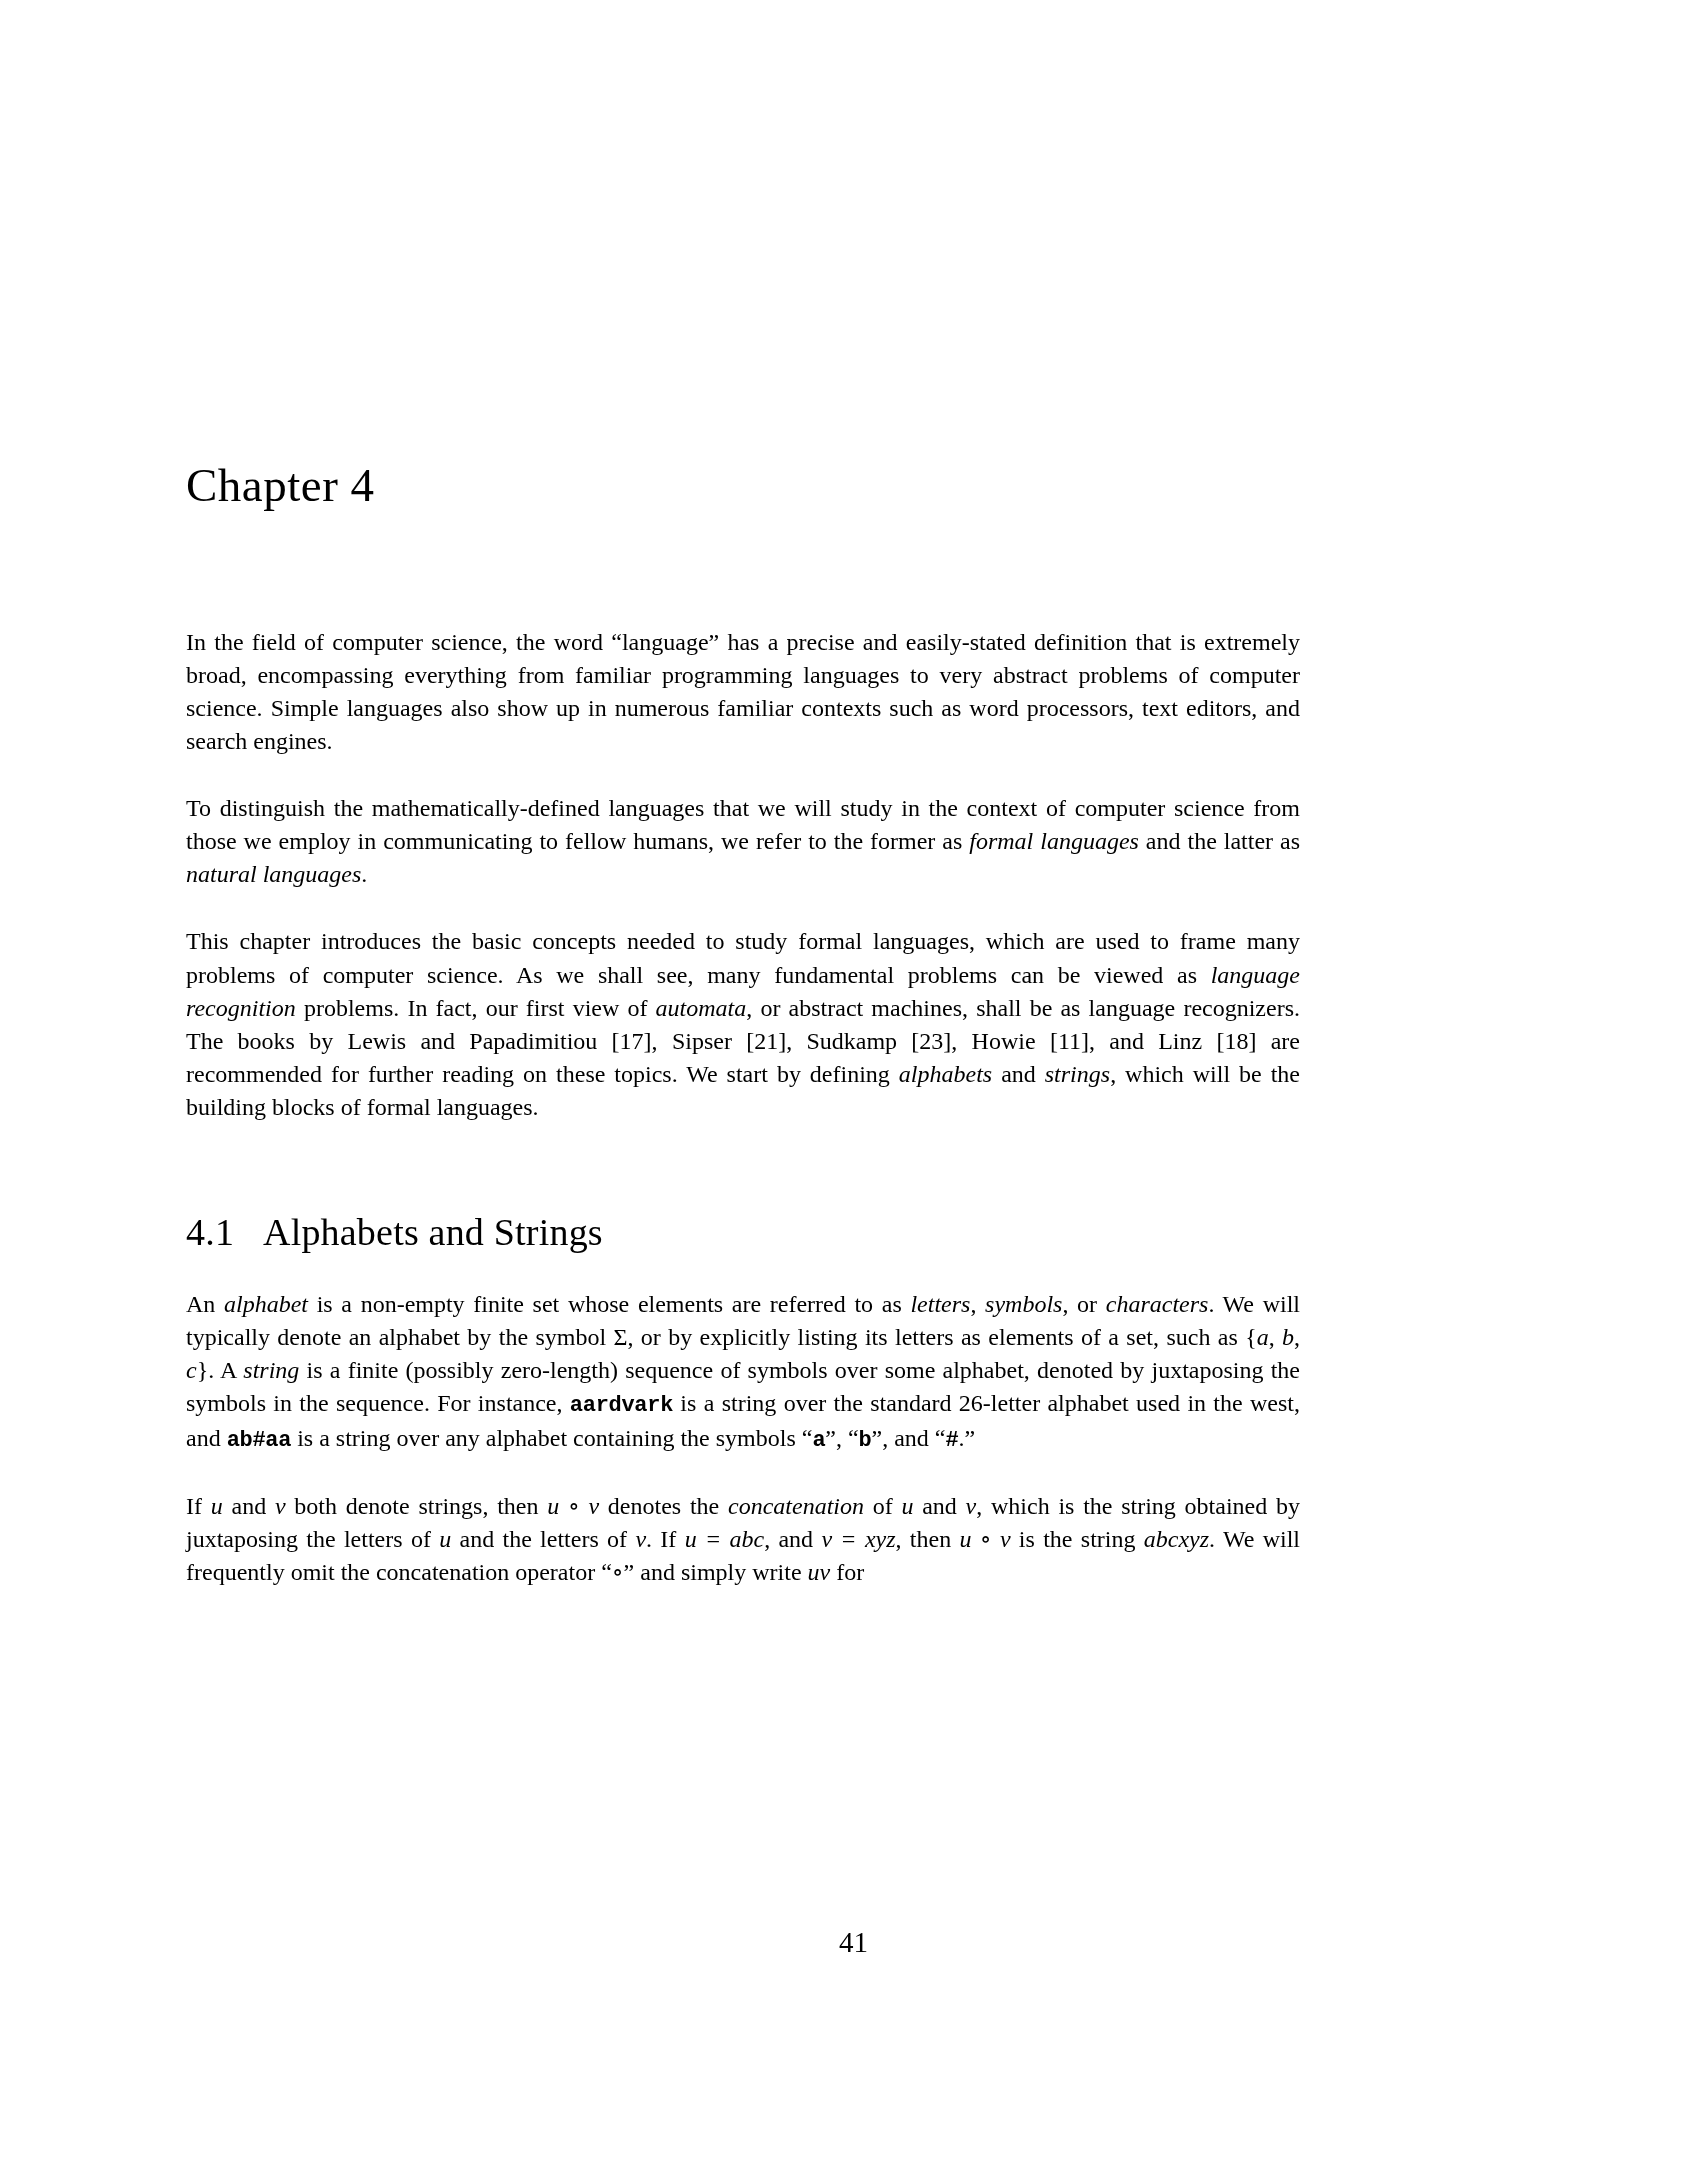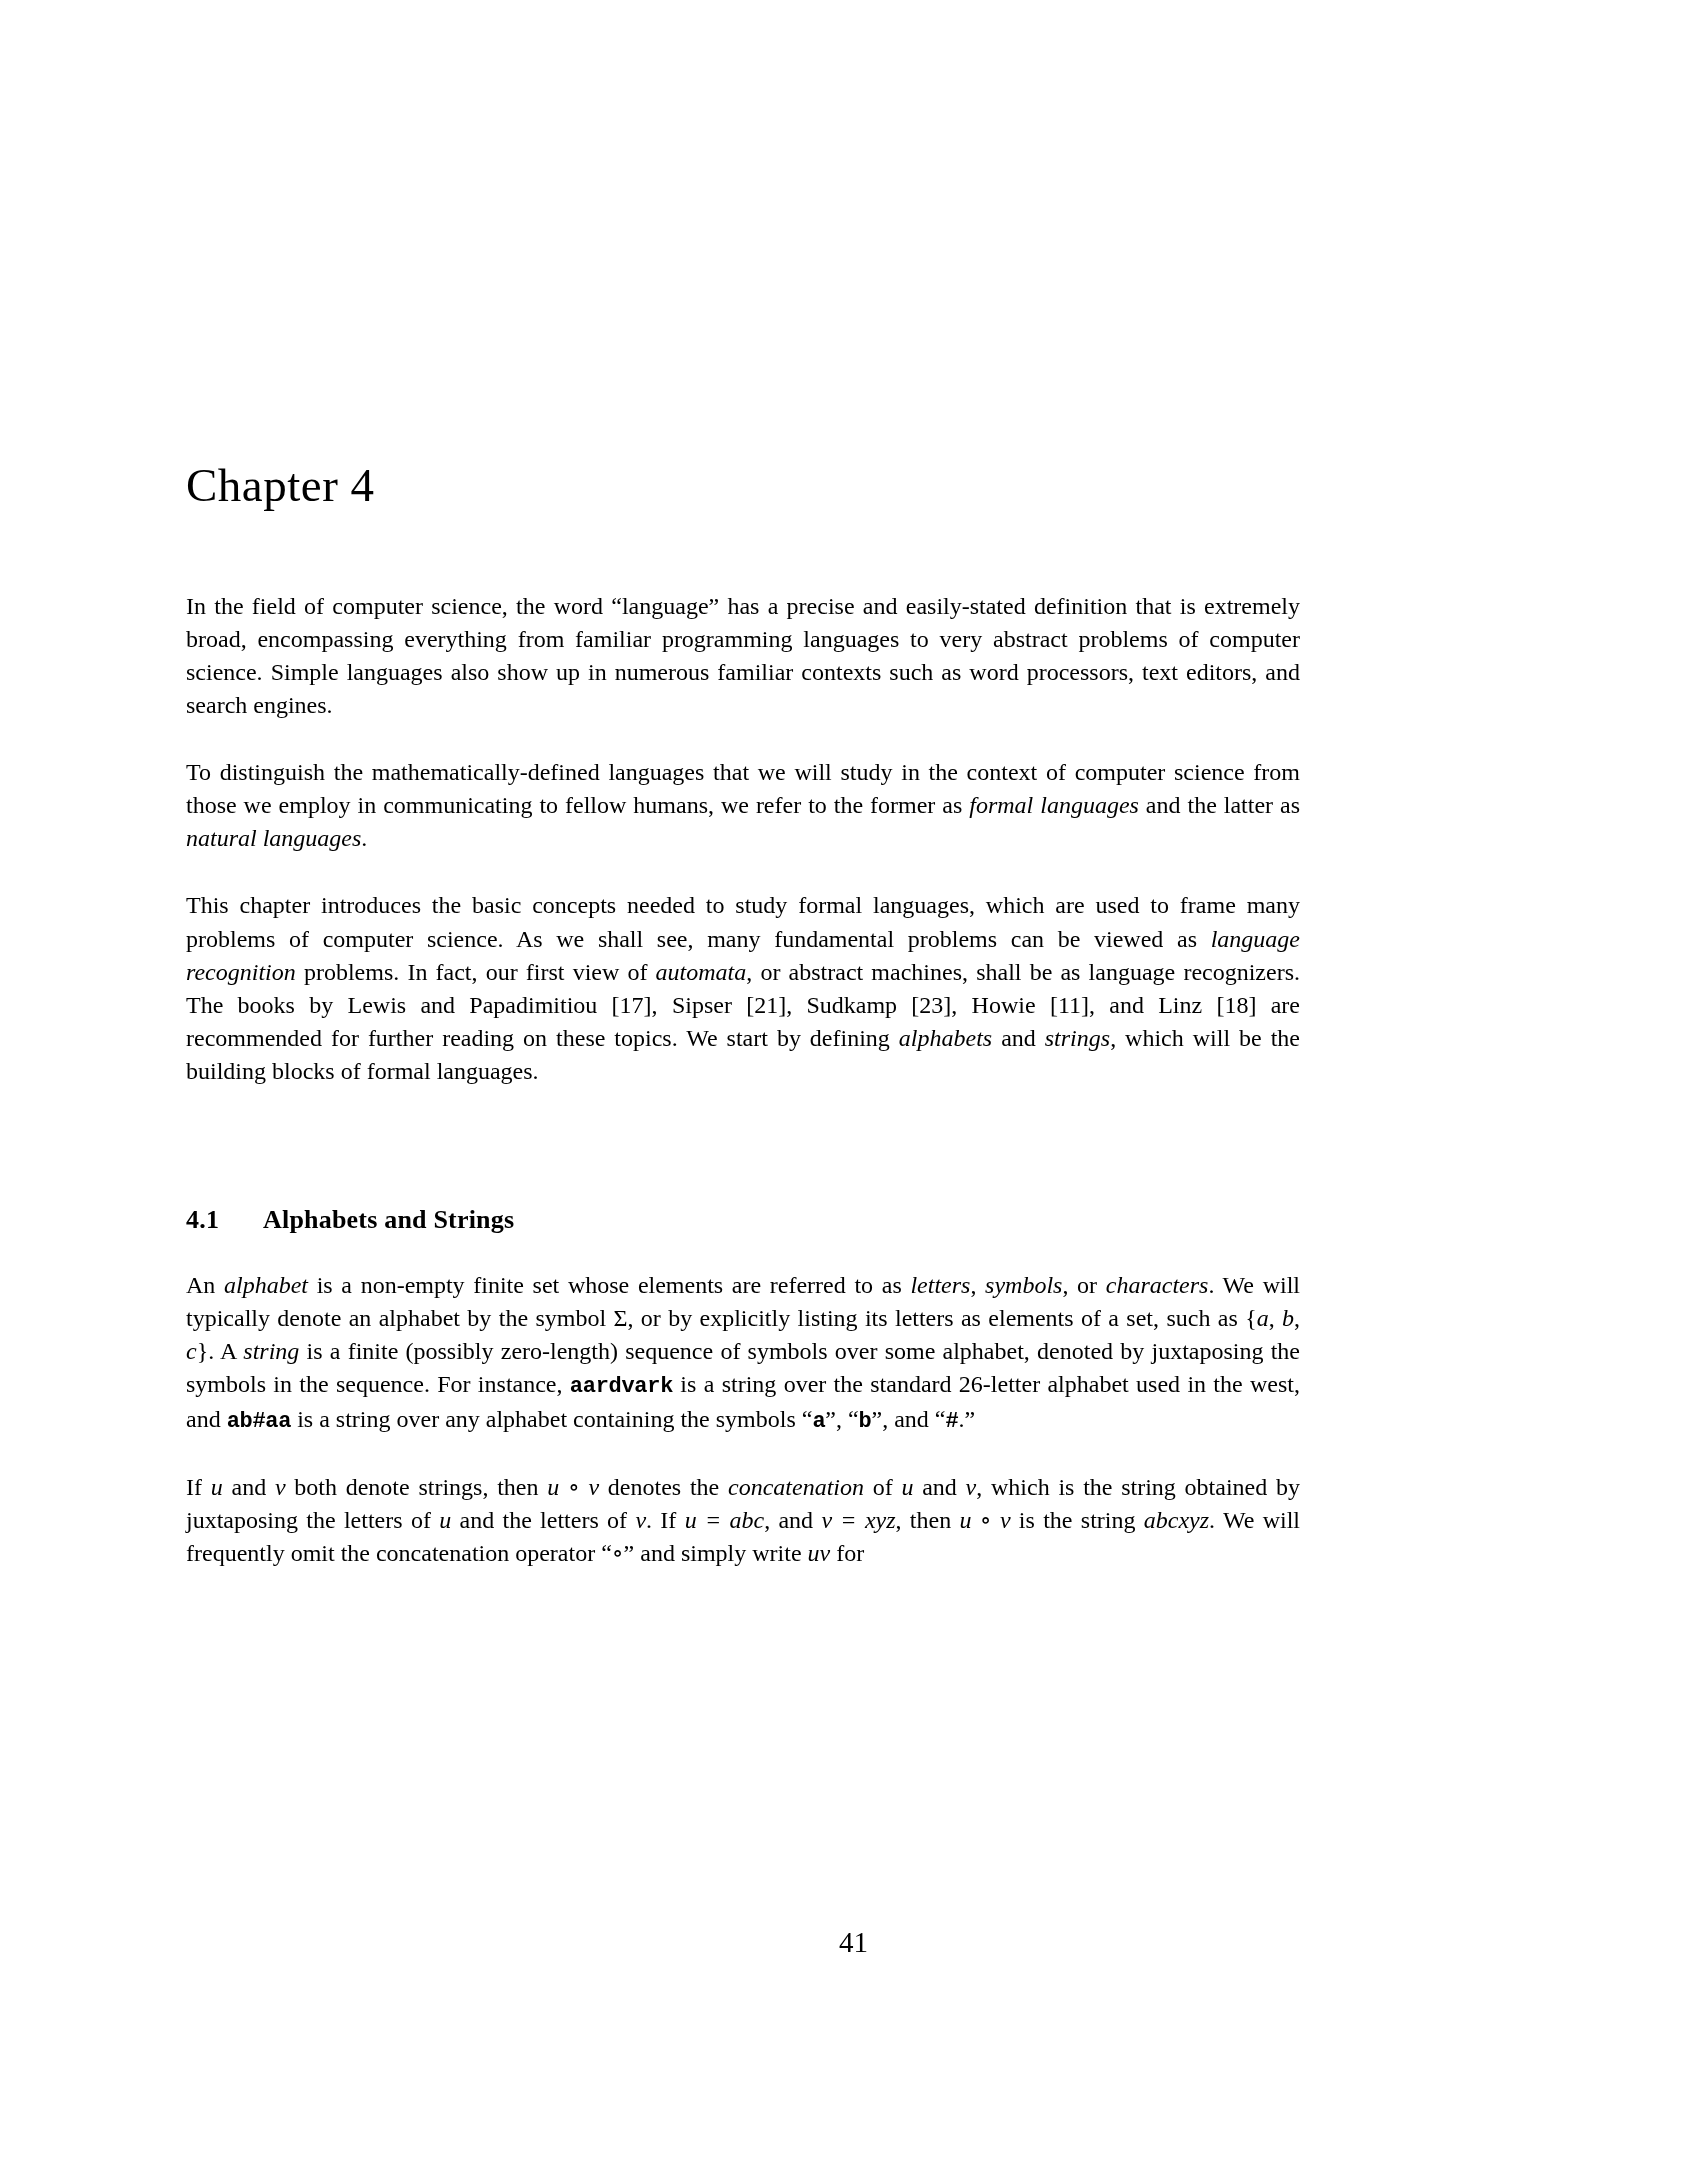--- a/index.html
+++ b/index.html
@@ -40,26 +40,26 @@
   }
   .body-text {
     font-size: 24px;
     line-height: 1.38;
     text-align: justify;
     text-justify: inter-word;
     margin-top: 34px;
     hyphens: none;
   }
   .first-para {
-    margin-top: 78px;
+    margin-top: 114px;
   }
   .section-heading {
-    font-size: 26px;
-    font-weight: bold;
-    margin-top: 117px;
+    font-size: 38px;
+    font-weight: normal;
+    margin-top: 86px;
     letter-spacing: 0.2px;
   }
   .section-heading .sec-num {
     display: inline-block;
     min-width: 77px;
   }
   .after-heading {
   }
   i, .it {
     font-style: italic;

